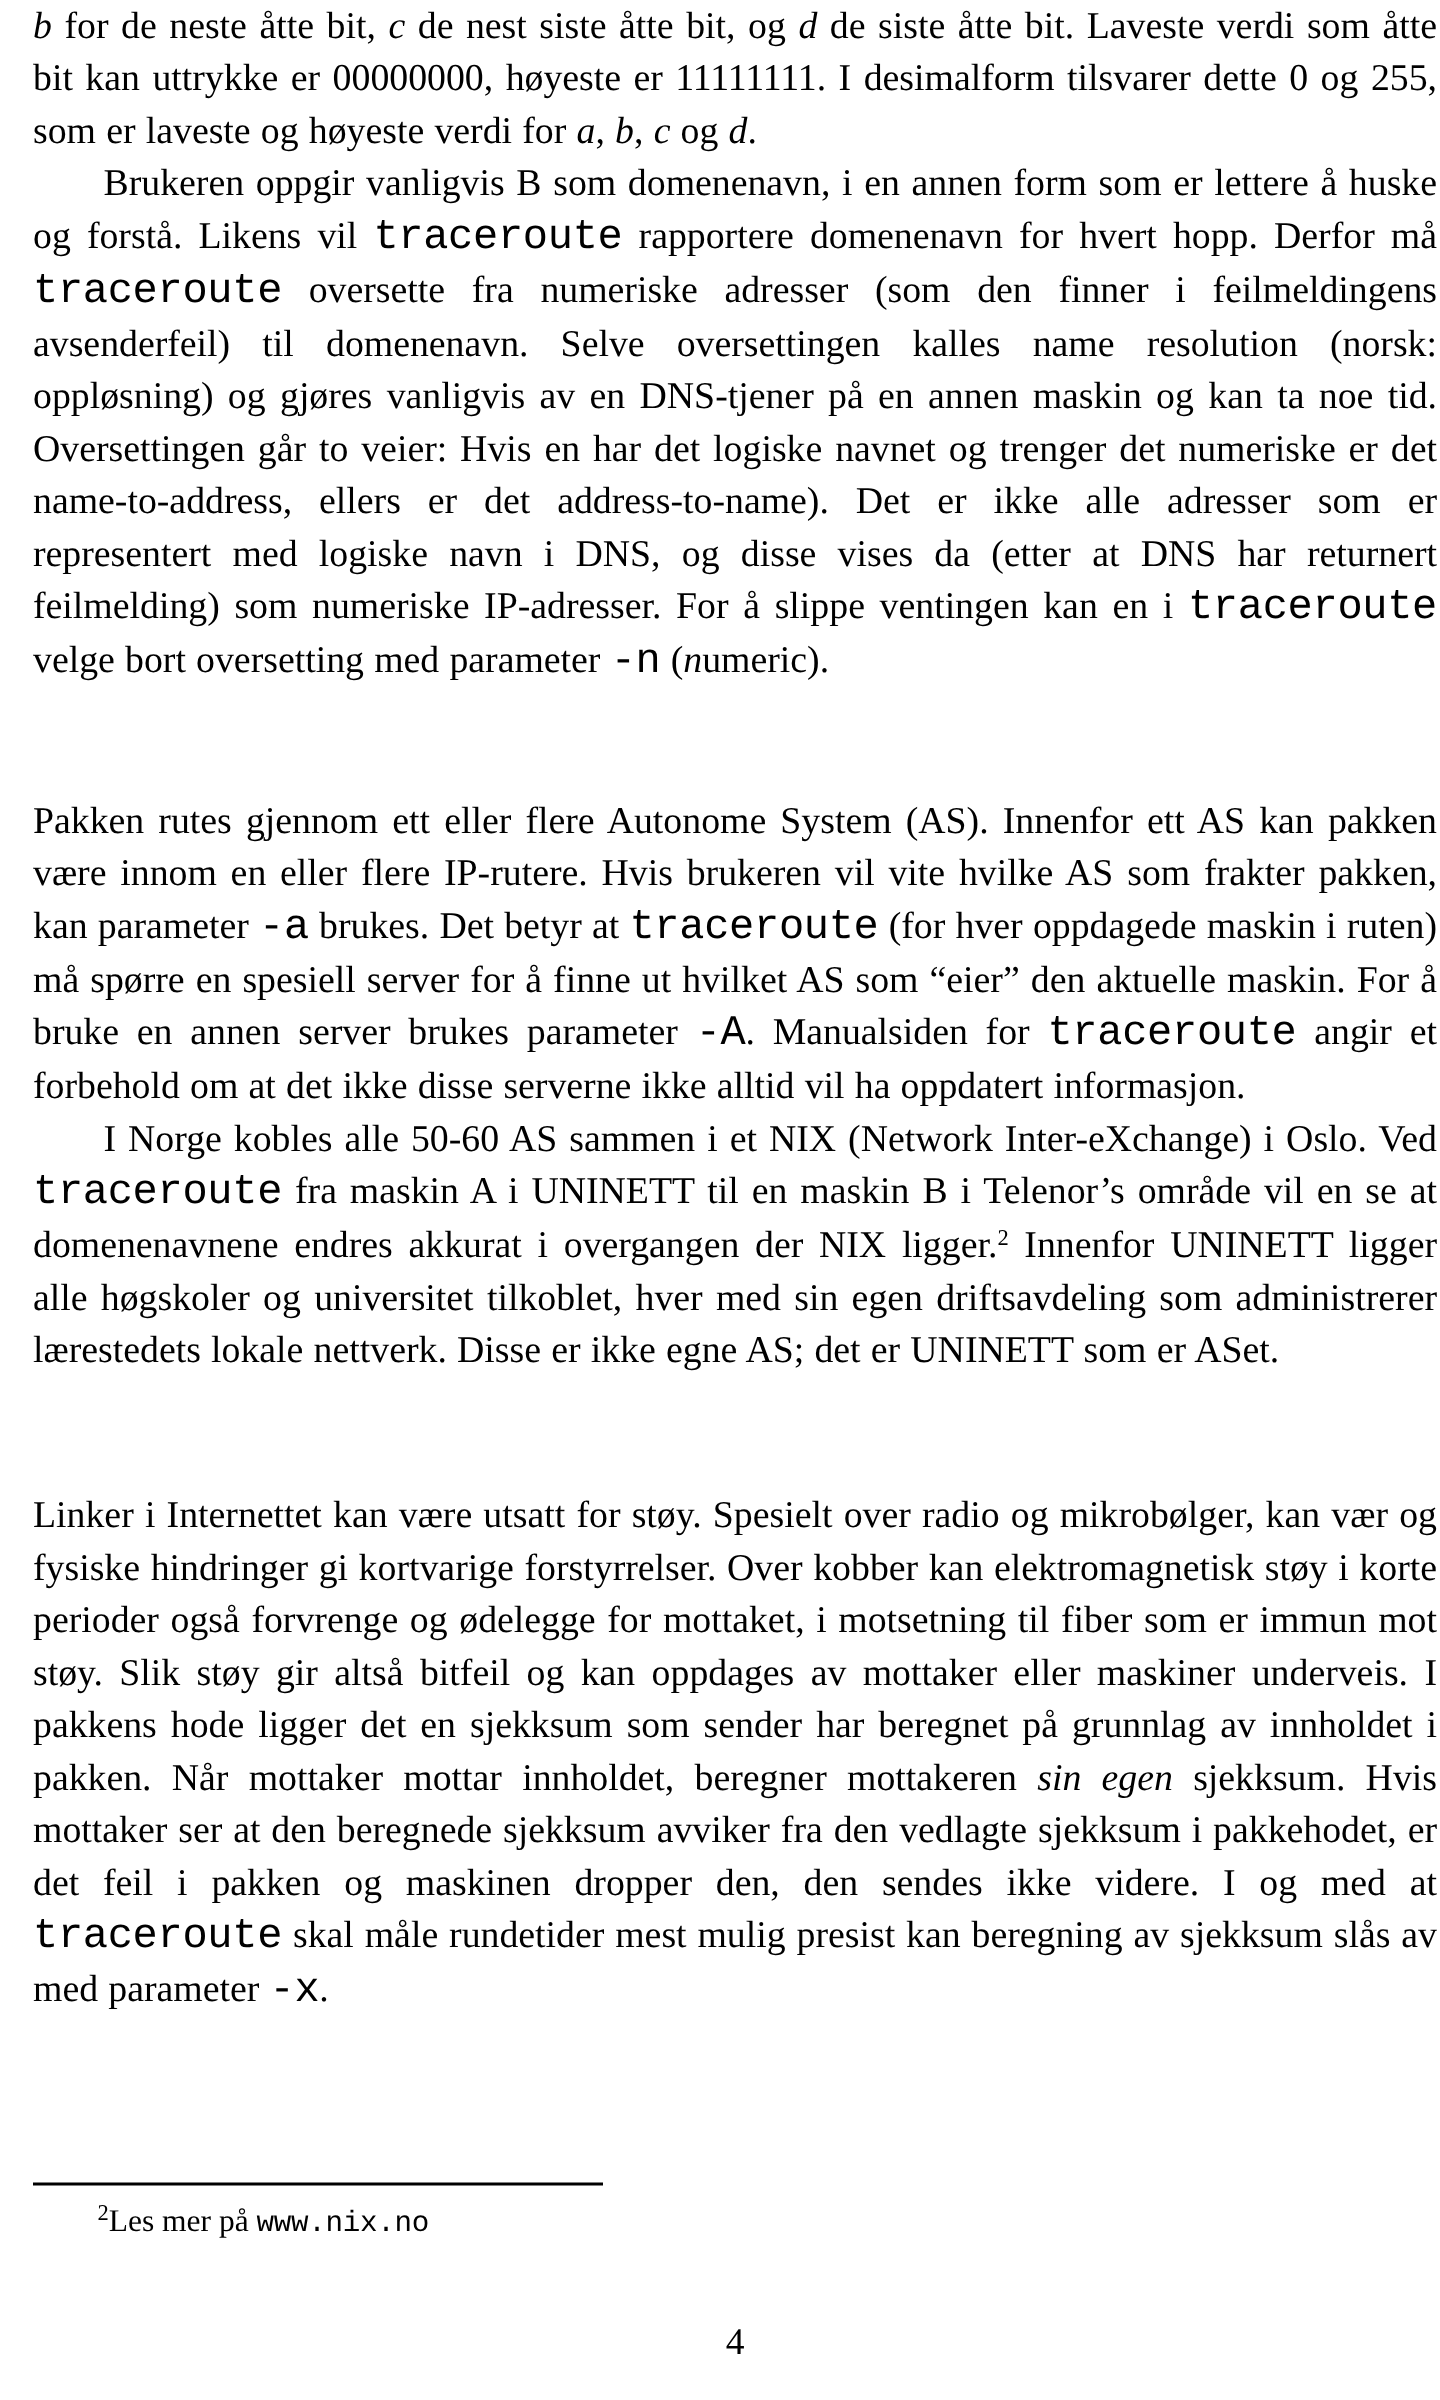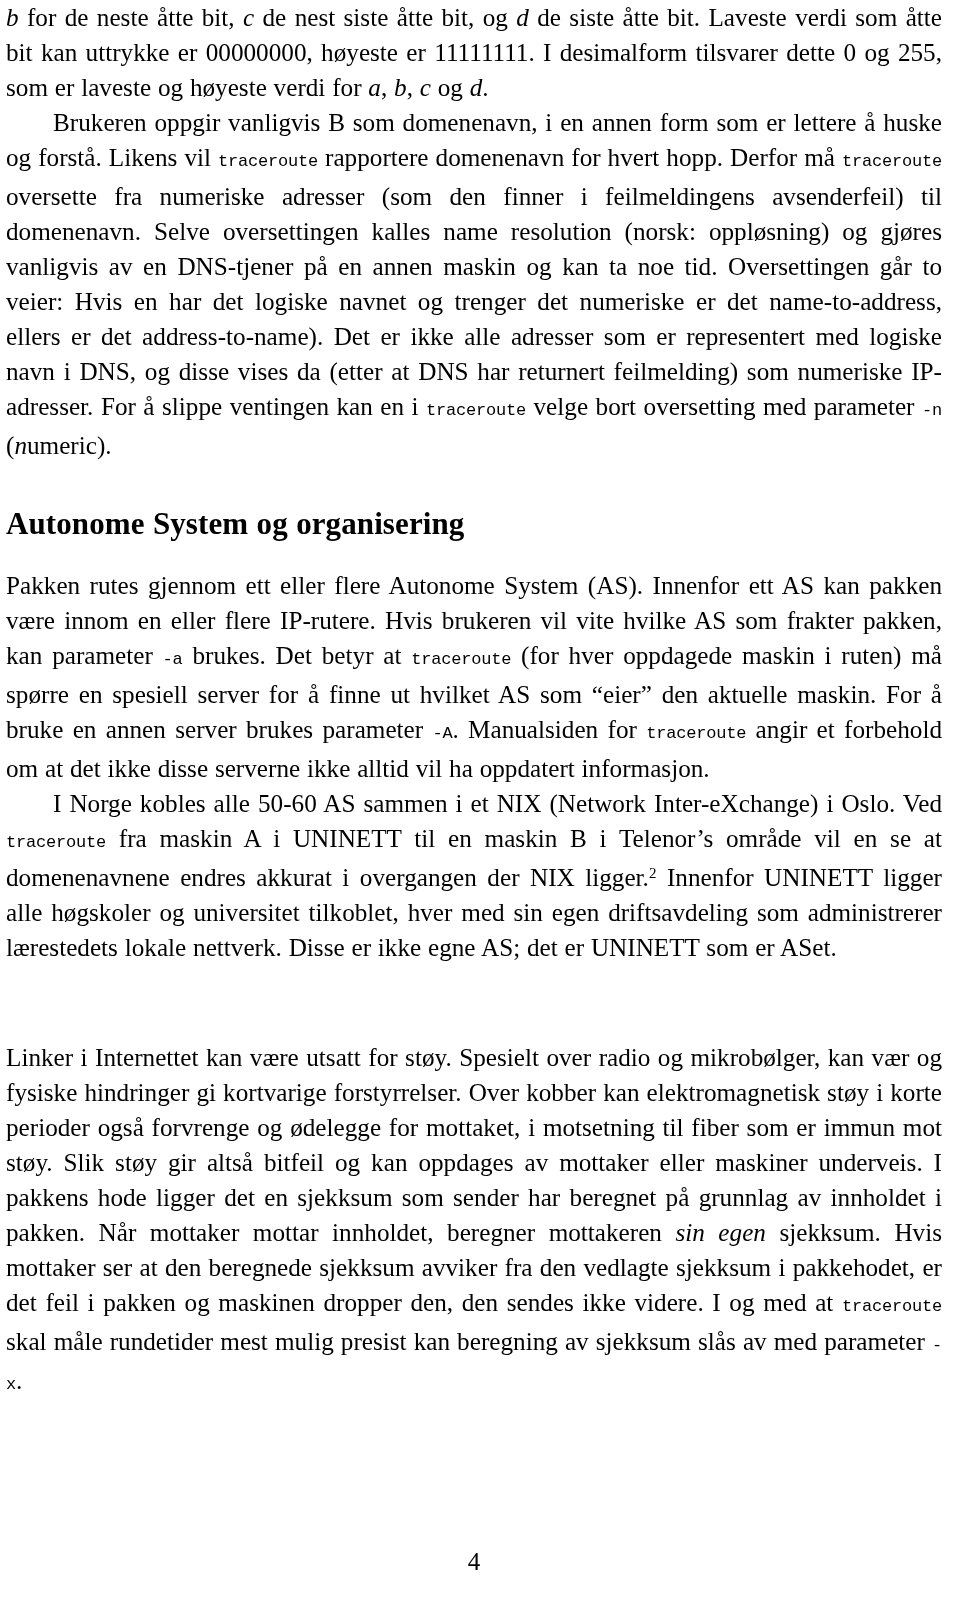--- a/index.html
+++ b/index.html
@@ -10,21 +10,21 @@
   body {
     width: 960px;
     height: 1600px;
     font-family: "Liberation Serif", "DejaVu Serif", serif;
     color: #000000;
     position: relative;
     overflow: hidden;
   }
   .page {
     position: absolute;
-    left: 6px;
+    left: 22px;
     top: 0;
     width: 936px;
     height: 1429px;
   }
   .body-text {
     font-size: 25.2px;
     line-height: 35px;
     text-align: justify;
     text-justify: inter-word;
     -webkit-hyphens: none;
@@ -33,21 +33,21 @@
   }
   p.para {
     margin: 0;
     text-indent: 0;
   }
   p.para.indent {
     text-indent: 47px;
   }
   .tt {
     font-family: "Liberation Mono", "DejaVu Sans Mono", monospace;
-    font-size: 17px;
+    font-size: 28px;
     letter-spacing: -0.2px;
   }
   .bf {
     font-weight: normal;
   }
   .it {
     font-style: italic;
   }
   h2.section {
     font-size: 31px;
@@ -106,33 +106,38 @@
 <div class="page">
 
   <div class="body-text">
 
     <p class="para"><span class="it">b</span><span> for de neste åtte bit, </span><span class="it">c</span><span> de nest siste åtte bit, og </span><span class="it">d</span><span> de siste åtte bit. Laveste verdi som åtte bit kan uttrykke er 00000000, høyeste er 11111111. I desimalform tilsvarer dette 0 og 255, som er laveste og høyeste verdi for </span><span class="it">a</span><span>, </span><span class="it">b</span><span>, </span><span class="it">c</span><span> og </span><span class="it">d</span><span>.</span></p>
 
     <p class="para indent"><span>Brukeren oppgir vanligvis B som </span><span class="bf">domenenavn</span><span>, i en annen form som er lettere å huske og forstå. Likens vil </span><span class="tt">traceroute</span><span> rapportere domenenavn for hvert hopp. Derfor må </span><span class="tt">traceroute</span><span> oversette fra numeriske adresser (som den finner i feilmeldingens avsenderfeil) til domenenavn. Selve oversettingen kalles </span><span class="bf">name resolution</span><span> (norsk: oppløsning) og gjøres vanligvis av en DNS-tjener på en annen maskin og kan ta noe tid. Oversettingen går to veier: Hvis en har det logiske navnet og trenger det numeriske er det </span><span class="bf">name-to-address</span><span>, ellers er det </span><span class="bf">address-to-name</span><span>). Det er ikke alle adresser som er representert med logiske navn i DNS, og disse vises da (etter at DNS har returnert feilmelding) som numeriske IP-adresser. For å slippe ventingen kan en i </span><span class="tt">traceroute</span><span> velge bort oversetting med parameter </span><span class="tt">-n</span><span> (</span><span class="it">n</span><span>umeric).</span></p>
 
     <div class="gap-before-heading"></div>
 
-    <h2 class="section">Autonome System og organisering</h2>
 
     <div class="gap-after-heading"></div>
 
     <p class="para"><span>Pakken rutes gjennom ett eller flere Autonome System (AS). Innenfor ett AS kan pakken være innom en eller flere IP-rutere. Hvis brukeren vil vite hvilke AS som frakter pakken, kan parameter </span><span class="tt">-a</span><span> brukes. Det betyr at </span><span class="tt">traceroute</span><span> (for hver oppdagede maskin i ruten) må spørre en spesiell server for å finne ut hvilket AS som “eier” den aktuelle maskin. For å bruke en annen server brukes parameter </span><span class="tt">-A</span><span>. Manualsiden for </span><span class="tt">traceroute</span><span> angir et forbehold om at det ikke disse serverne ikke alltid vil ha oppdatert informasjon.</span></p>
 
     <p class="para indent"><span>I Norge kobles alle 50-60 AS sammen i et NIX (Network Inter-eXchange) i Oslo. Ved </span><span class="tt">traceroute</span><span> fra maskin A i UNINETT til en maskin B i Telenor’s område vil en se at domenenavnene endres akkurat i overgangen der NIX ligger.</span><sup class="fnref">2</sup><span> Innenfor UNINETT ligger alle høgskoler og universitet tilkoblet, hver med sin egen driftsavdeling som administrerer lærestedets lokale nettverk. Disse er ikke egne AS; det er UNINETT som er ASet.</span></p>
 
     <div class="gap-before-heading2"></div>
 
 
     <div class="gap-after-heading2"></div>
 
     <p class="para"><span>Linker i Internettet kan være utsatt for støy. Spesielt over radio og mikrobølger, kan vær og fysiske hindringer gi kortvarige forstyrrelser. Over kobber kan elektromagnetisk støy i korte perioder også forvrenge og ødelegge for mottaket, i motsetning til fiber som er immun mot støy. Slik støy gir altså bitfeil og kan oppdages av mottaker eller maskiner underveis. I pakkens hode ligger det en </span><span class="bf">sjekksum</span><span> som sender har beregnet på grunnlag av innholdet i pakken. Når mottaker mottar innholdet, beregner mottakeren </span><span class="it">sin egen</span><span> sjekksum. Hvis mottaker ser at den beregnede sjekksum avviker fra den vedlagte sjekksum i pakkehodet, er det feil i pakken og maskinen dropper den, den sendes ikke videre. I og med at </span><span class="tt">traceroute</span><span> skal måle rundetider mest mulig presist kan beregning av sjekksum slås av med parameter </span><span class="tt">-x</span><span>.</span></p>
 
   </div>
 
+  <div class="footnote-zone">
+    <div class="footnote-rule"></div>
+    <div class="footnote-text">
+      <span class="fnmark">2</span><span>Les mer på </span><span class="tt">www.nix.no</span>
+    </div>
+  </div>
 
   <div class="page-number">4</div>
 
 </div>
 
 </body></html>

